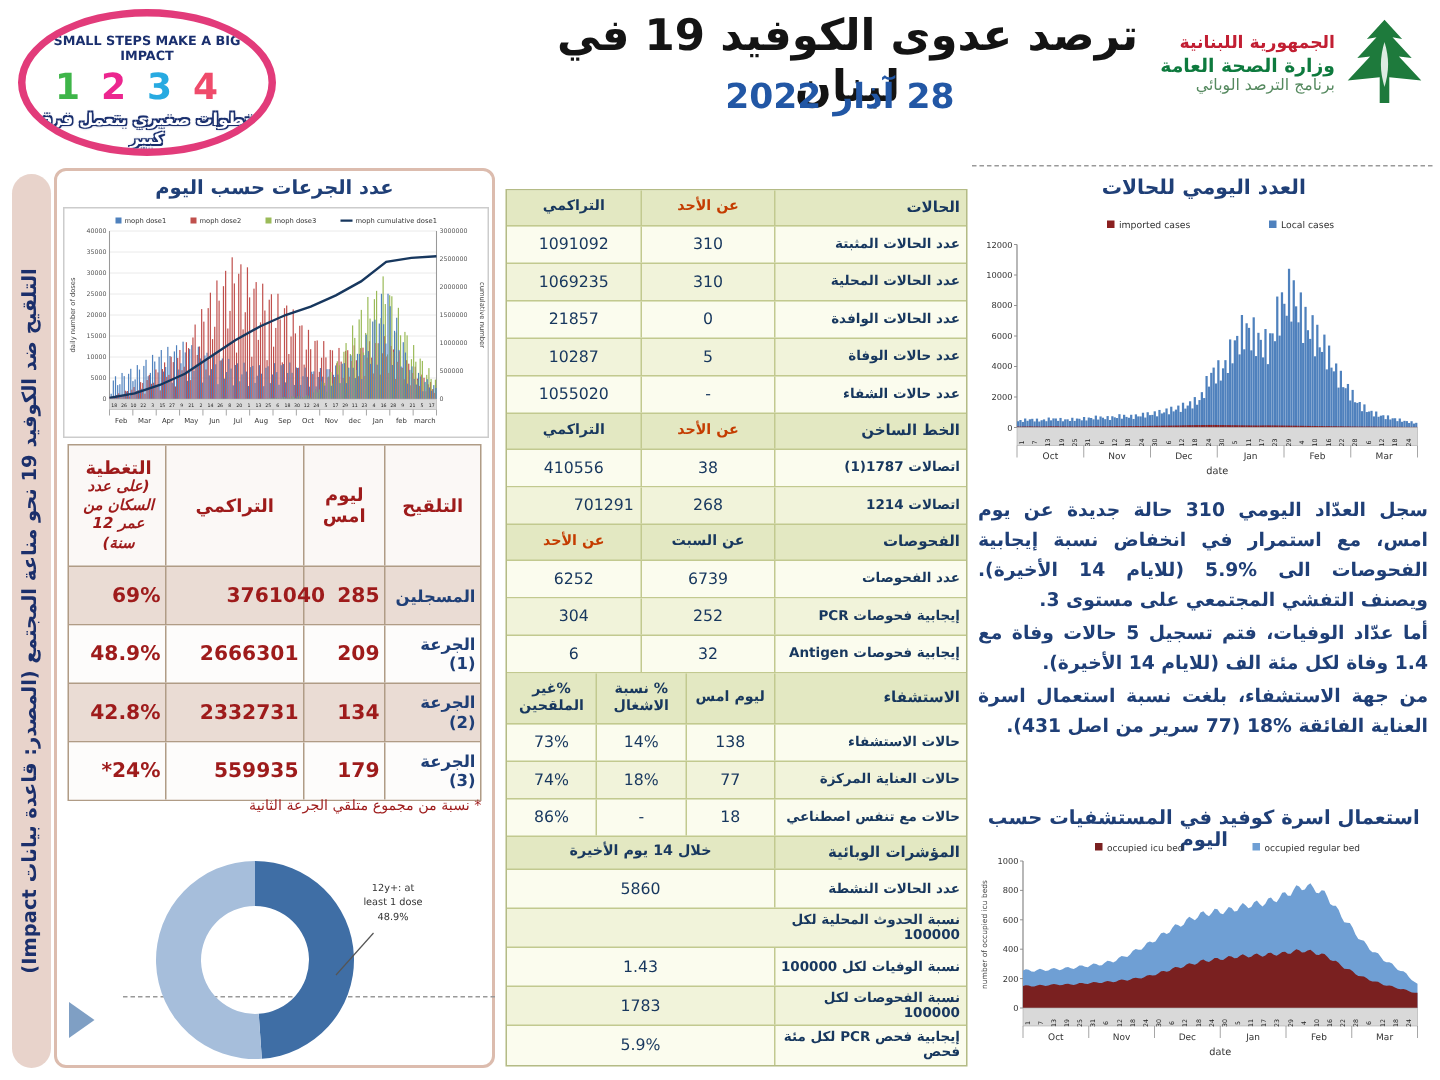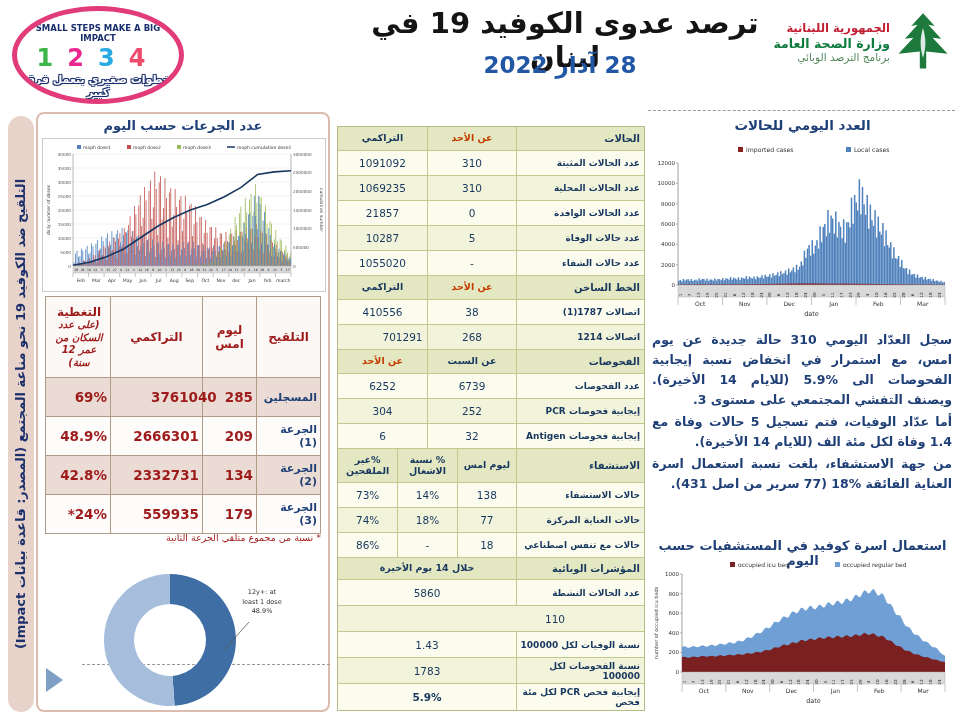--- a/index.html
+++ b/index.html
@@ -740,33 +740,33 @@
       </div>
       <div class="mt-row mt-head" style="height: 22px;">
         <div class="mt-cell mt-hcell hnavy mt-label" style="width: 128px;">المؤشرات الوبائية</div>
         <div class="mt-cell mt-hcell hnavy" style="width: 178px;">خلال 14 يوم الأخيرة</div>
       </div>
       <div class="mt-row" style="height: 26px;">
         <div class="mt-cell mt-label" style="width: 128px;">عدد الحالات النشطة</div>
         <div class="mt-cell mt-val" style="width: 178px;">5860</div>
       </div>
       <div class="mt-row alt" style="height: 26px;">
-        <div class="mt-cell mt-val" style="width: 178px;">110</div>
+        <div class="mt-cell mt-label" style="width: 128px;">نسبة الحدوث المحلية لكل 100000</div>
       </div>
       <div class="mt-row" style="height: 26px;">
         <div class="mt-cell mt-label" style="width: 128px;">نسبة الوفيات لكل 100000</div>
         <div class="mt-cell mt-val" style="width: 178px;">1.43</div>
       </div>
       <div class="mt-row alt" style="height: 26px;">
         <div class="mt-cell mt-label" style="width: 128px;">نسبة الفحوصات لكل 100000</div>
         <div class="mt-cell mt-val" style="width: 178px;">1783</div>
       </div>
       <div class="mt-row" style="height: 26px;">
         <div class="mt-cell mt-label" style="width: 128px;">إيجابية فحص PCR لكل مئة فحص</div>
-        <div class="mt-cell mt-val" style="width: 178px; font-weight: bold;">5.9%</div>
+        <div class="mt-cell mt-val" style="width: 178px;">5.9%</div>
       </div>
     </div>
 
   <div class="dash-top"></div>
   <div class="cases-title">العدد اليومي للحالات</div>
   <svg id="cases-svg" width="305" height="186">
       <line x1="26" y1="146" x2="28" y2="146" stroke="#888" stroke-width="0.6"></line>
       <text x="25" y="148" font-size="5.5" fill="#333" text-anchor="end">0</text>
       <line x1="26" y1="125.66666666666667" x2="28" y2="125.66666666666667" stroke="#888" stroke-width="0.6"></line>
       <text x="25" y="127.66666666666667" font-size="5.5" fill="#333" text-anchor="end">2000</text>

